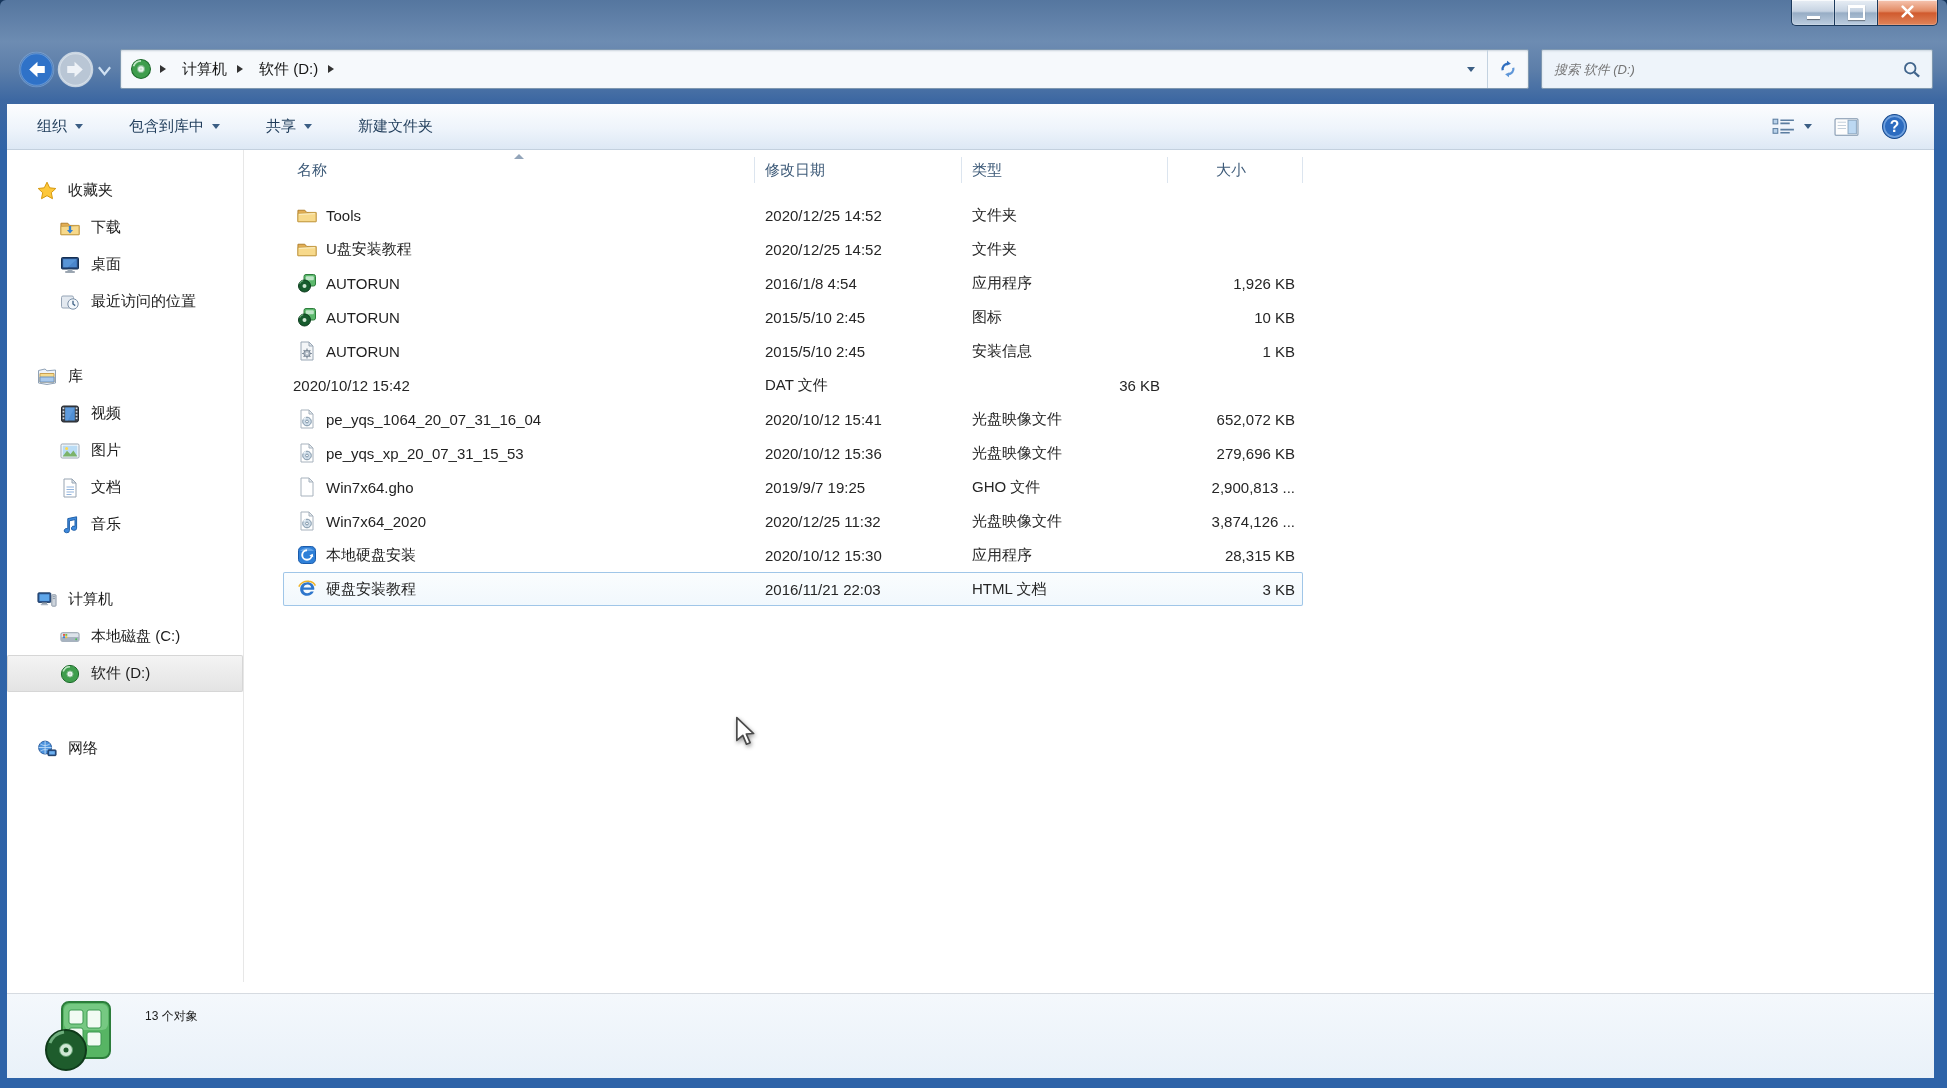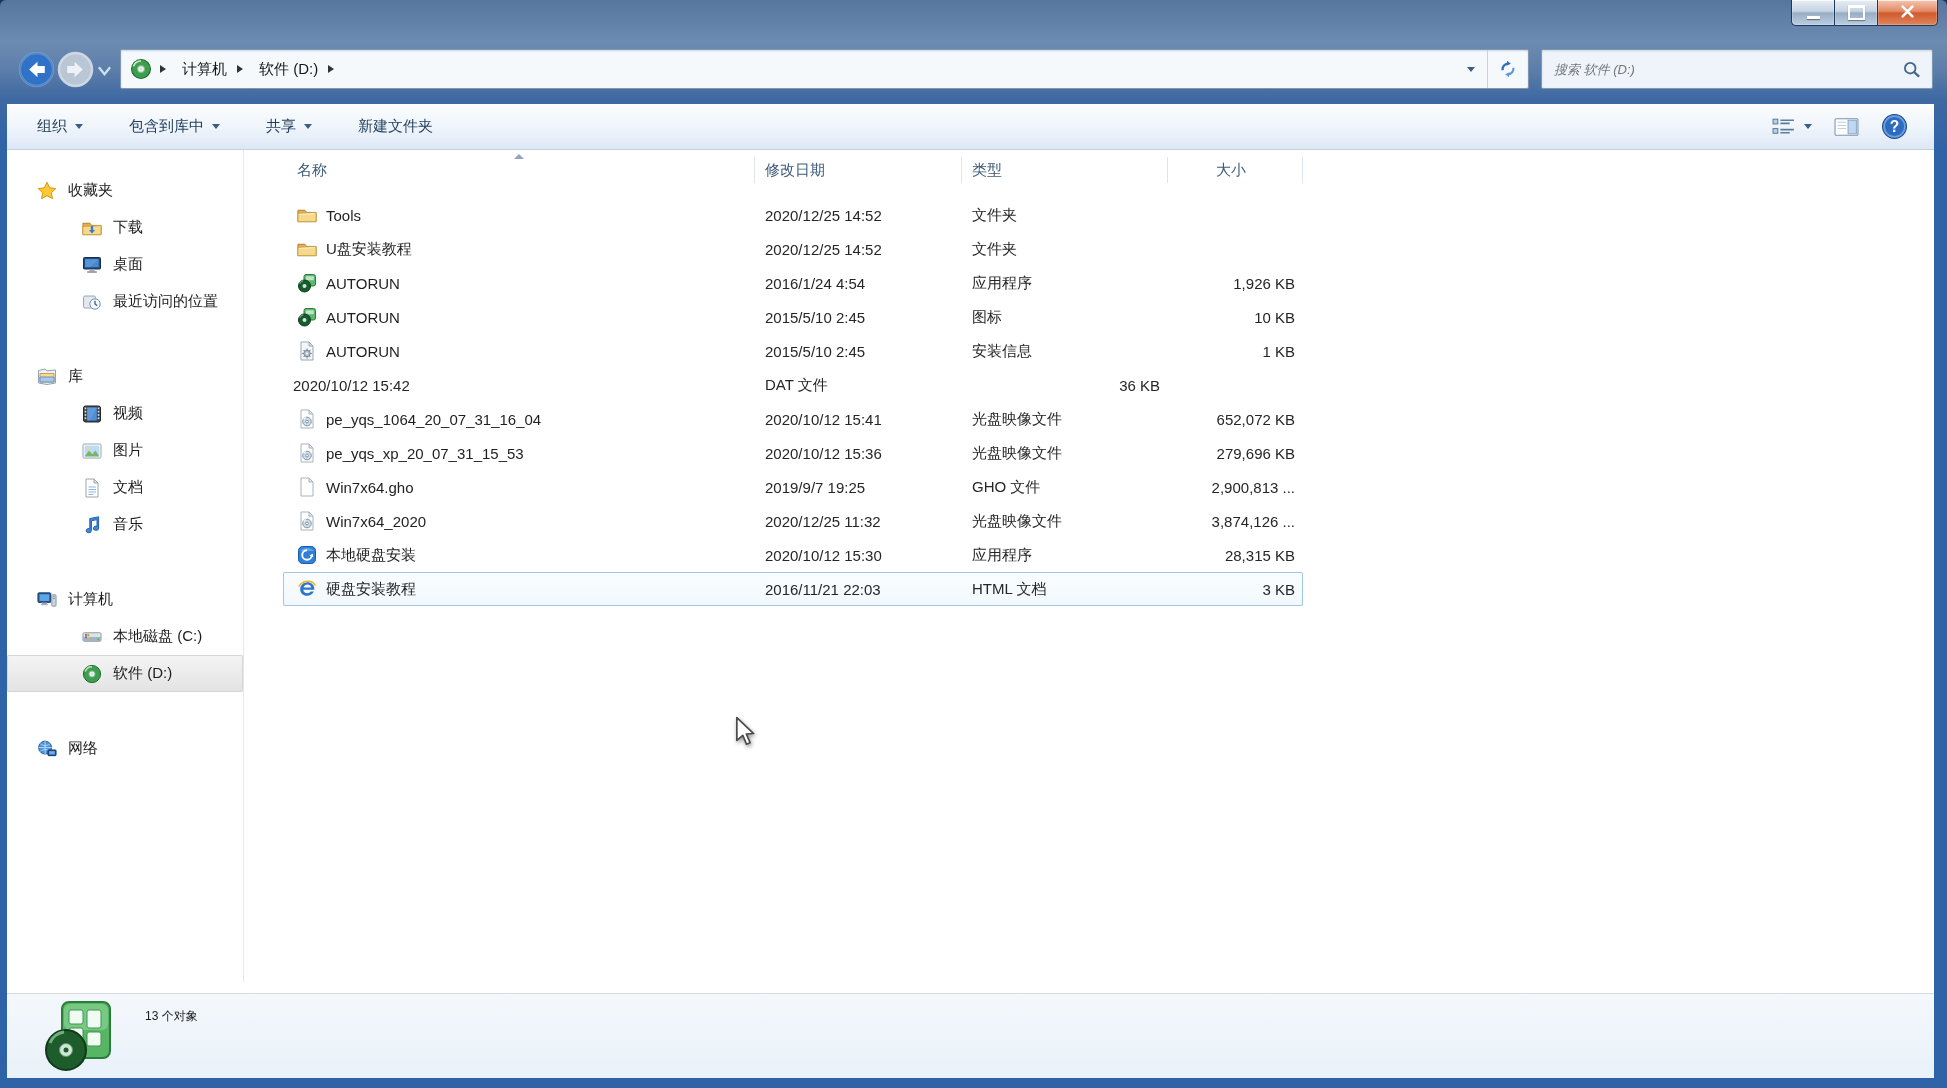--- a/index.html
+++ b/index.html
@@ -43,21 +43,21 @@
     display:flex;align-items:center;padding:0 26px 0 18px;box-sizing:border-box;}
   .tb-btn{display:flex;align-items:center;gap:8px;padding:6px 12px;margin-right:22px;font-size:15px;color:#1f3c5a;border-radius:3px;}
   .tb-right{margin-left:auto;display:flex;align-items:center;gap:22px;}
   .tb-ic{display:flex;align-items:center;gap:8px;}
   .tb-ic svg{display:block;}
   
   .content{position:absolute;top:150px;left:7px;right:13px;bottom:94px;background:#fff;}
   .sidebar{position:absolute;top:0;left:0;bottom:12px;width:237px;border-right:1px solid #e7e7e7;
     padding-top:22px;box-sizing:border-box;}
   .side-row{height:37px;display:flex;align-items:center;gap:11px;font-size:15px;color:#1c1c1c;padding-left:30px;}
-  .side-row.child{padding-left:75px;text-align:right;}
+  .side-row.child{padding-left:53px;text-align:right;}
   .side-row.sel{background:linear-gradient(180deg,#f4f4f4,#e3e3e3);box-shadow:inset 0 0 0 1px #d6d6d6;border-radius:2px;}
   .side-gap{height:38px;}
   .ic{width:20px;height:20px;display:inline-flex;flex:none;}
   .ic svg{width:100%;height:100%;display:block;}
   
   .files{position:absolute;left:276px;top:0;right:0;bottom:0;}
   .lheader{position:absolute;top:4px;left:0;height:32px;display:grid;grid-template-columns:472px 207px 206px 135px;
     align-items:center;font-size:15px;color:#3d5a78;font-family:Liberation Mono, monospace;}
   .hcell{height:26px;display:flex;align-items:center;padding-left:10px;border-right:1px solid #dce5ef;position:relative;box-sizing:border-box;}
   .hcell.first{padding-left:14px;}
@@ -410,21 +410,21 @@
                 <svg viewBox="0 0 20 20">
                   <rect x="7" y="1.5" width="11.5" height="11.5" rx="2" fill="#5cb96d" stroke="#2e7d3c"></rect>
                   <rect x="8.8" y="3.2" width="8" height="4" rx="1" fill="#c9ead0" opacity=".9"></rect>
                   <circle cx="7.5" cy="13" r="6" fill="#175c2e" stroke="#0c3b1d"></circle>
                   <path d="M2.6 10.5a5.2 5.2 0 0 1 3.6-2.9" stroke="#6fae7d" stroke-width="1.4" fill="none"></path>
                   <circle cx="7.5" cy="13" r="2" fill="#cfe7d4"></circle>
                 </svg>
               </span>
               <span class="fname">AUTORUN</span>
             </div>
-            <div class="cell date">2016/1/24 4:54</div>
+            <div class="cell date">2016/1/8 4:54</div>
             <div class="cell type">应用程序</div>
             <div class="cell size">1,926 KB</div>
           </div>
           <div class="file-row">
             <div class="cell name">
               <span class="ic ">
                 <svg viewBox="0 0 20 20">
                   <rect x="7" y="1.5" width="11.5" height="11.5" rx="2" fill="#5cb96d" stroke="#2e7d3c"></rect>
                   <rect x="8.8" y="3.2" width="8" height="4" rx="1" fill="#c9ead0" opacity=".9"></rect>
                   <circle cx="7.5" cy="13" r="6" fill="#175c2e" stroke="#0c3b1d"></circle>

